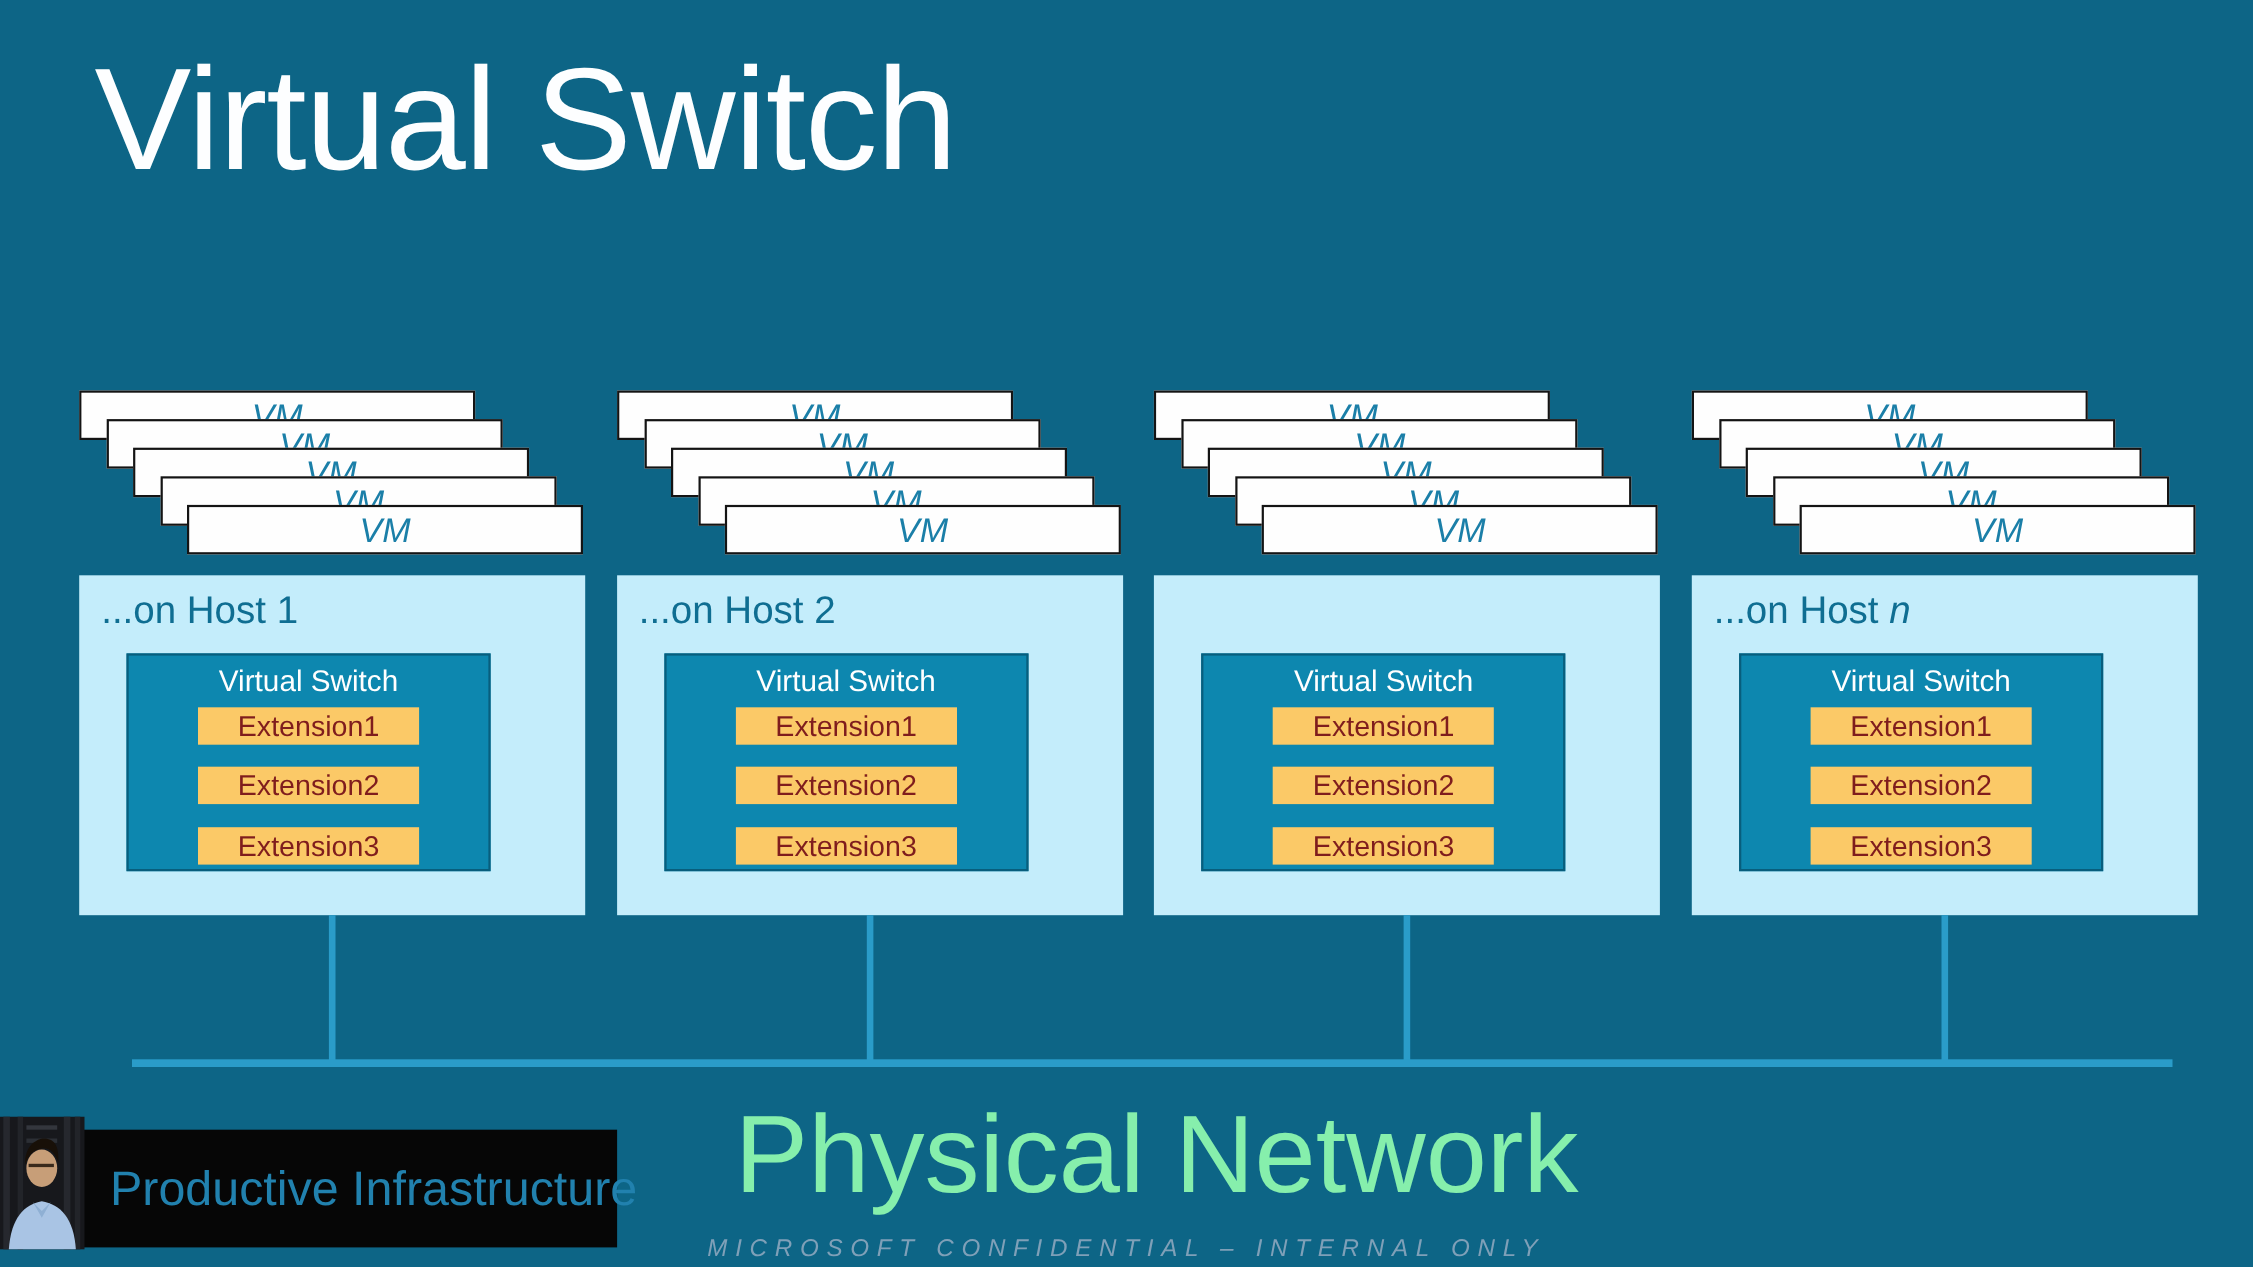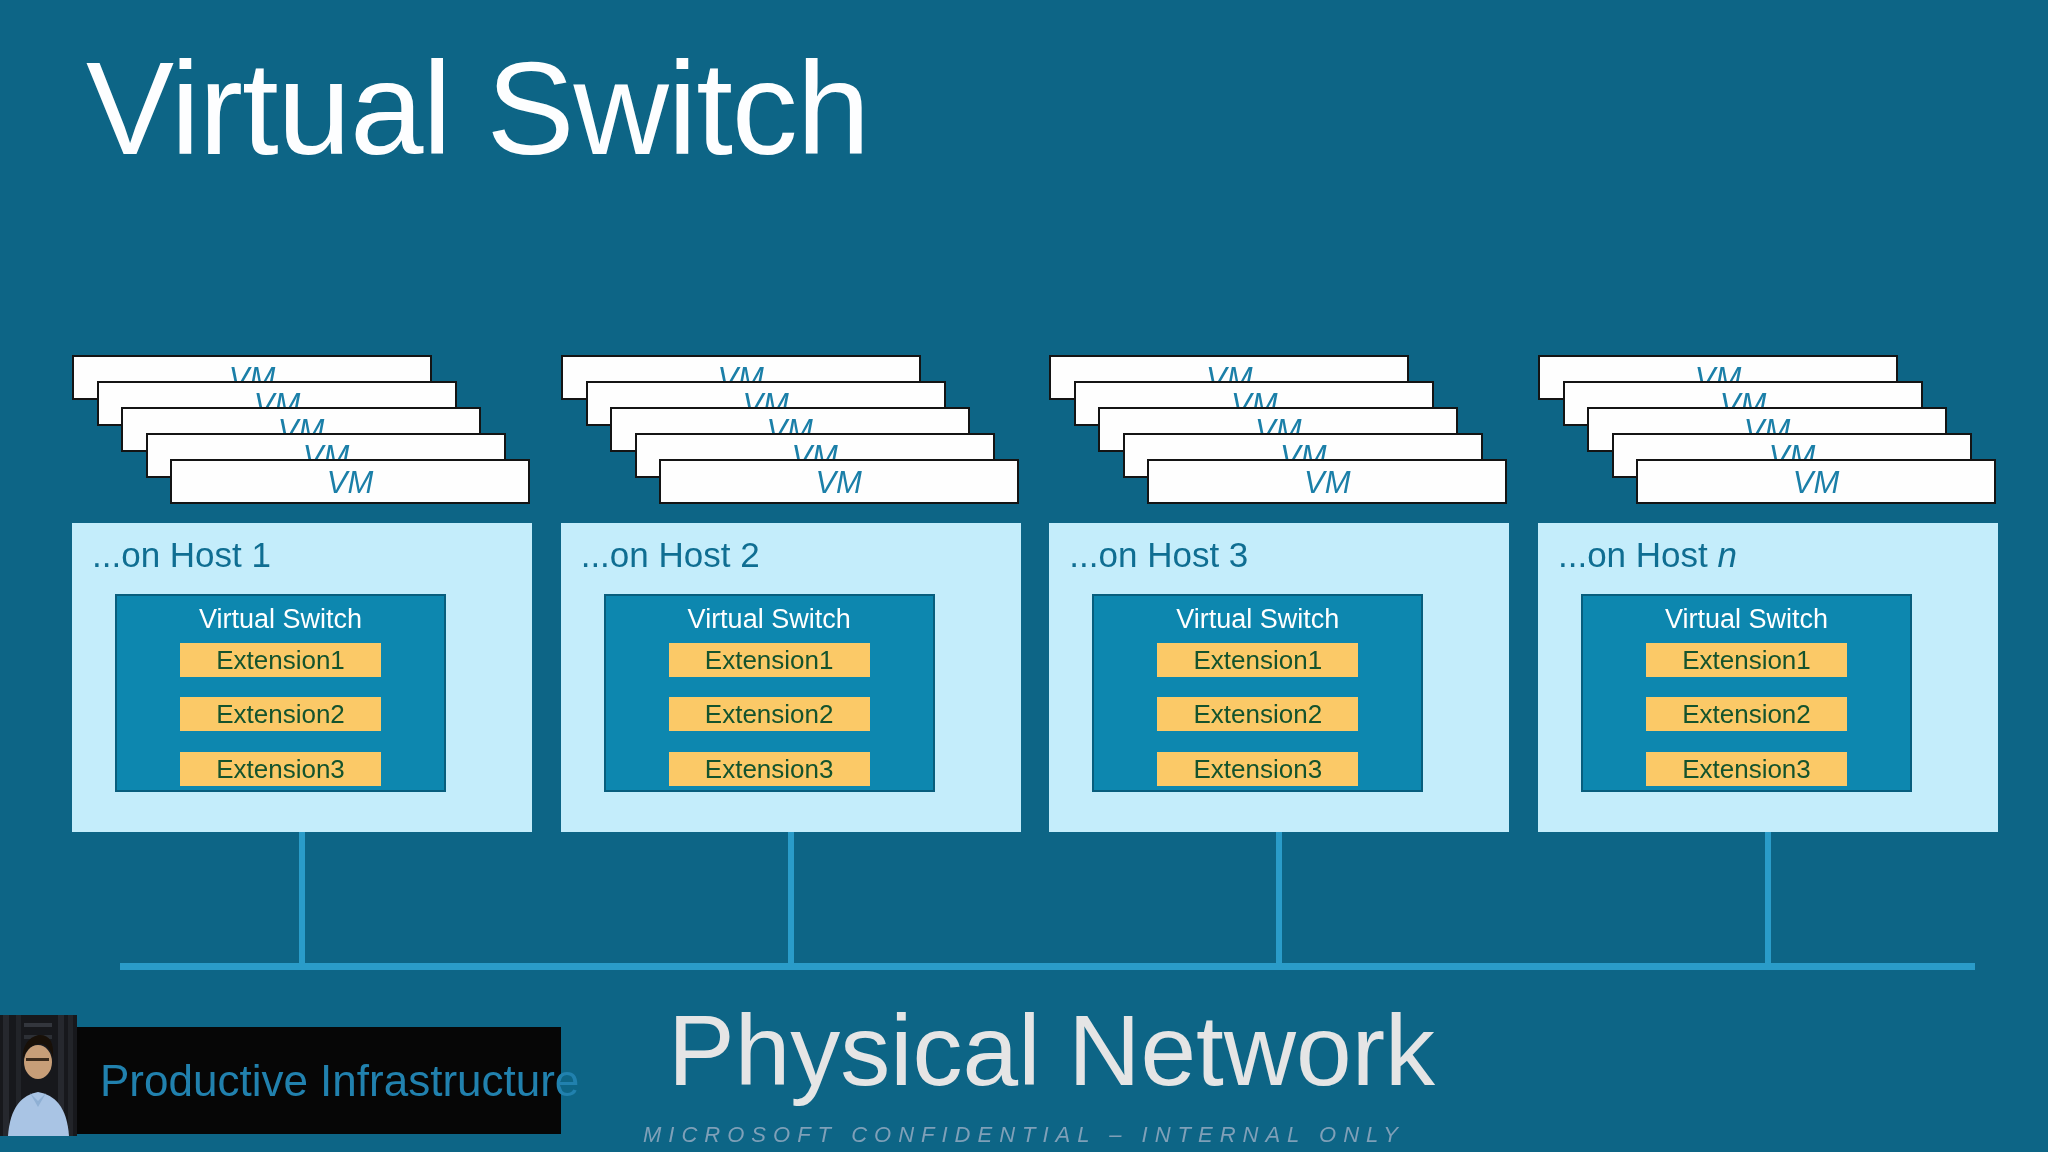--- a/index.html
+++ b/index.html
@@ -46,37 +46,37 @@
     position:absolute;left:43px;top:71px;width:331px;height:198px;
     background:#0d87af;border:2px solid #085e7d;box-sizing:border-box;
   }
   .vs-label{
     position:absolute;left:0;top:8px;width:100%;text-align:center;
     font-size:27px;color:#ffffff;font-weight:400;
   }
   .ext-bar{
     position:absolute;left:63px;width:201px;height:34px;background:#fbc967;
     display:flex;align-items:center;justify-content:center;
-    font-size:26px;color:#14532d;
+    font-size:26px;color:#7f1d1d;
   }
   .ext-1{top:47px;}
   .ext-2{top:101px;}
   .ext-3{top:156px;}
   
   .connector{
     position:absolute;left:50%;margin-left:-3px;top:477px;width:6px;height:138px;
     background:#2a9cc9;
   }
   .bus-line{
     position:absolute;left:120px;top:963px;width:1855px;height:7px;
     background:#2a9cc9;
   }
   .pn-label{
     position:absolute;left:0;top:998px;width:100%;text-align:center;
-    font-size:100px;font-weight:300;color:#e5e5e5;line-height:1.05;
+    font-size:100px;font-weight:300;color:#86efac;line-height:1.05;
     text-indent:55px;white-space:nowrap;
   }
   .footer-text{
     position:absolute;left:0;top:1122px;width:100%;text-align:center;
     font-size:22px;color:#7fa0b8;letter-spacing:7px;white-space:nowrap;font-style:italic;
   }
   
   .badge-bar{
     position:absolute;left:70px;top:1027px;width:491px;height:107px;
     background:#060606;display:flex;align-items:center;z-index:1;
@@ -168,21 +168,20 @@
           <span class="vm-text">VM</span>
         </div>
       <div class="vm-card">
           <span class="vm-text">VM</span>
         </div>
       <div class="vm-card">
           <span class="vm-text">VM</span>
         </div>
     </div>
     <div class="host-box">
-      <div class="host-label"><span>...on Host </span><span>3</span></div>
       <div class="vswitch">
         <div class="vs-label">Virtual Switch</div>
         <div class="ext-bar ext-1">Extension1</div>
         <div class="ext-bar ext-2">Extension2</div>
         <div class="ext-bar ext-3">Extension3</div>
       </div>
     </div>
     <div class="connector"></div>
   </section>
 

